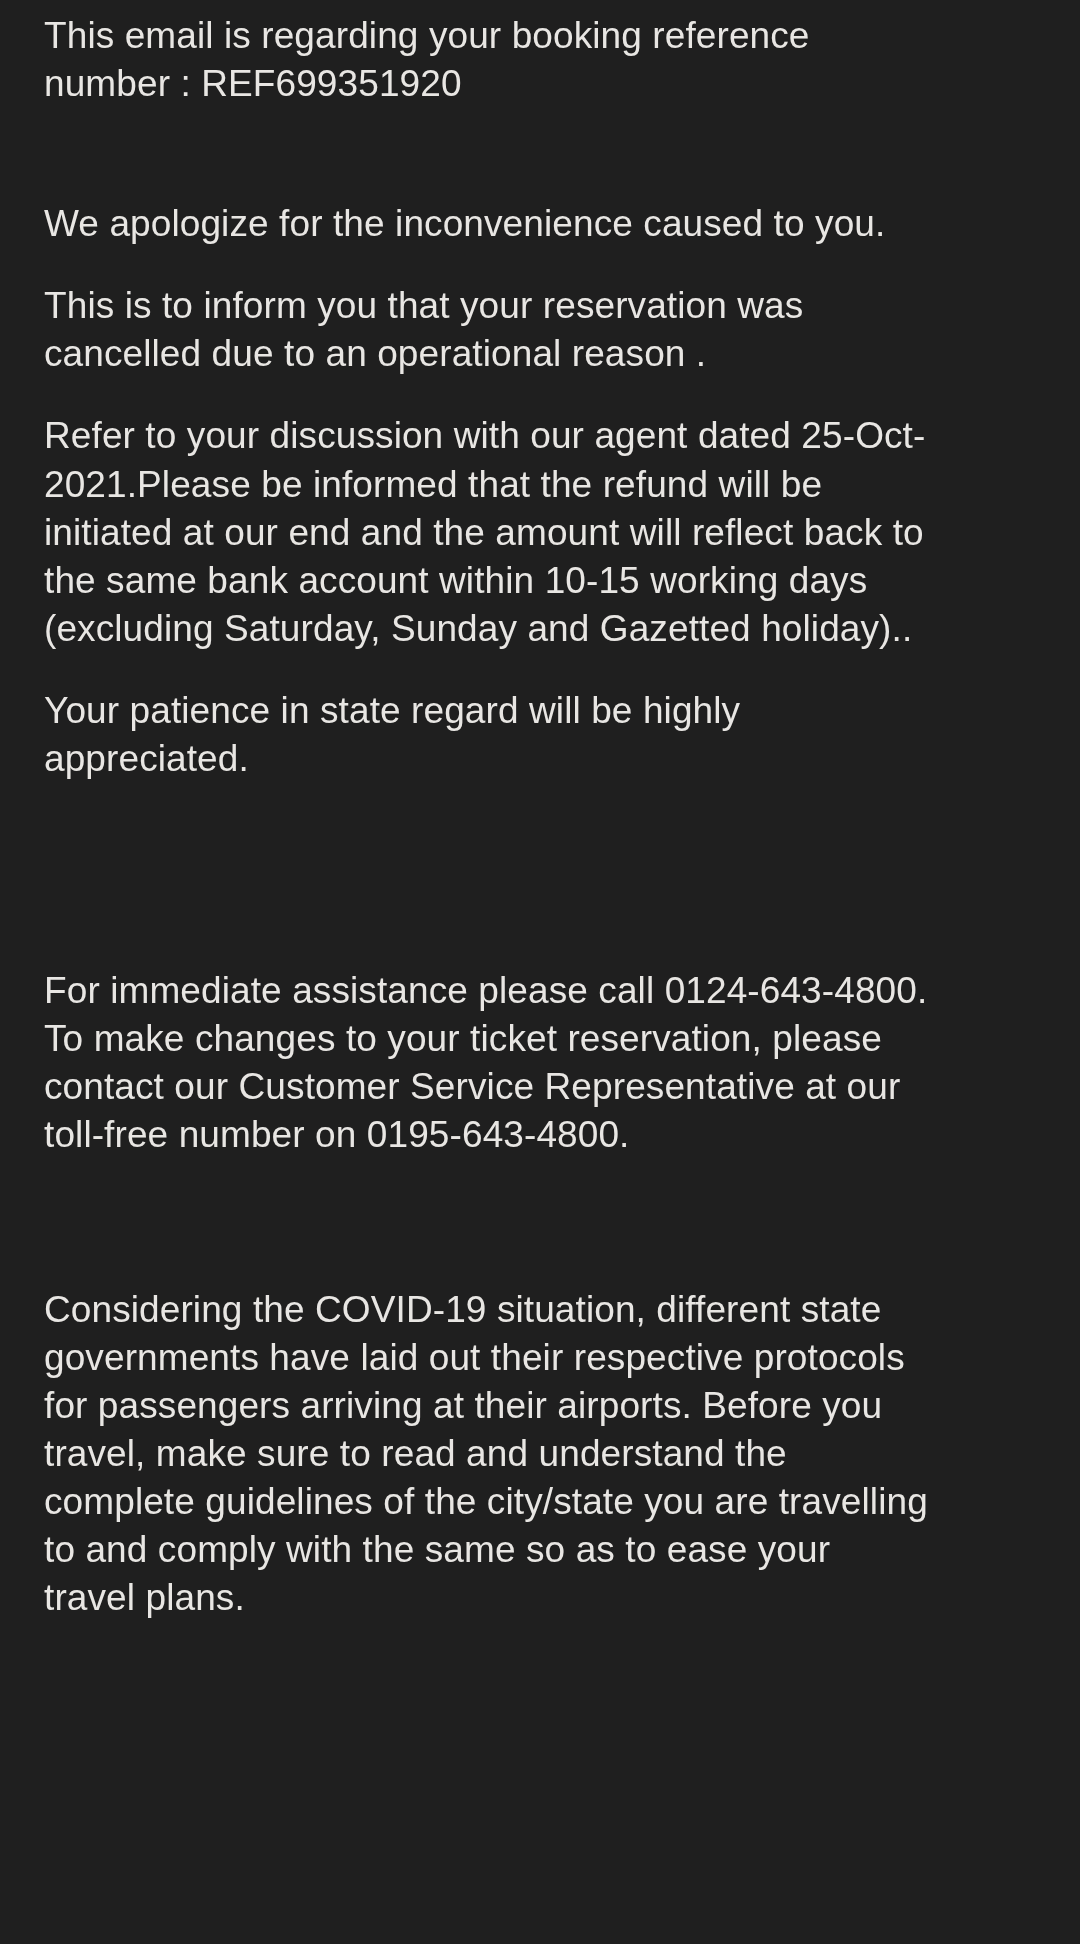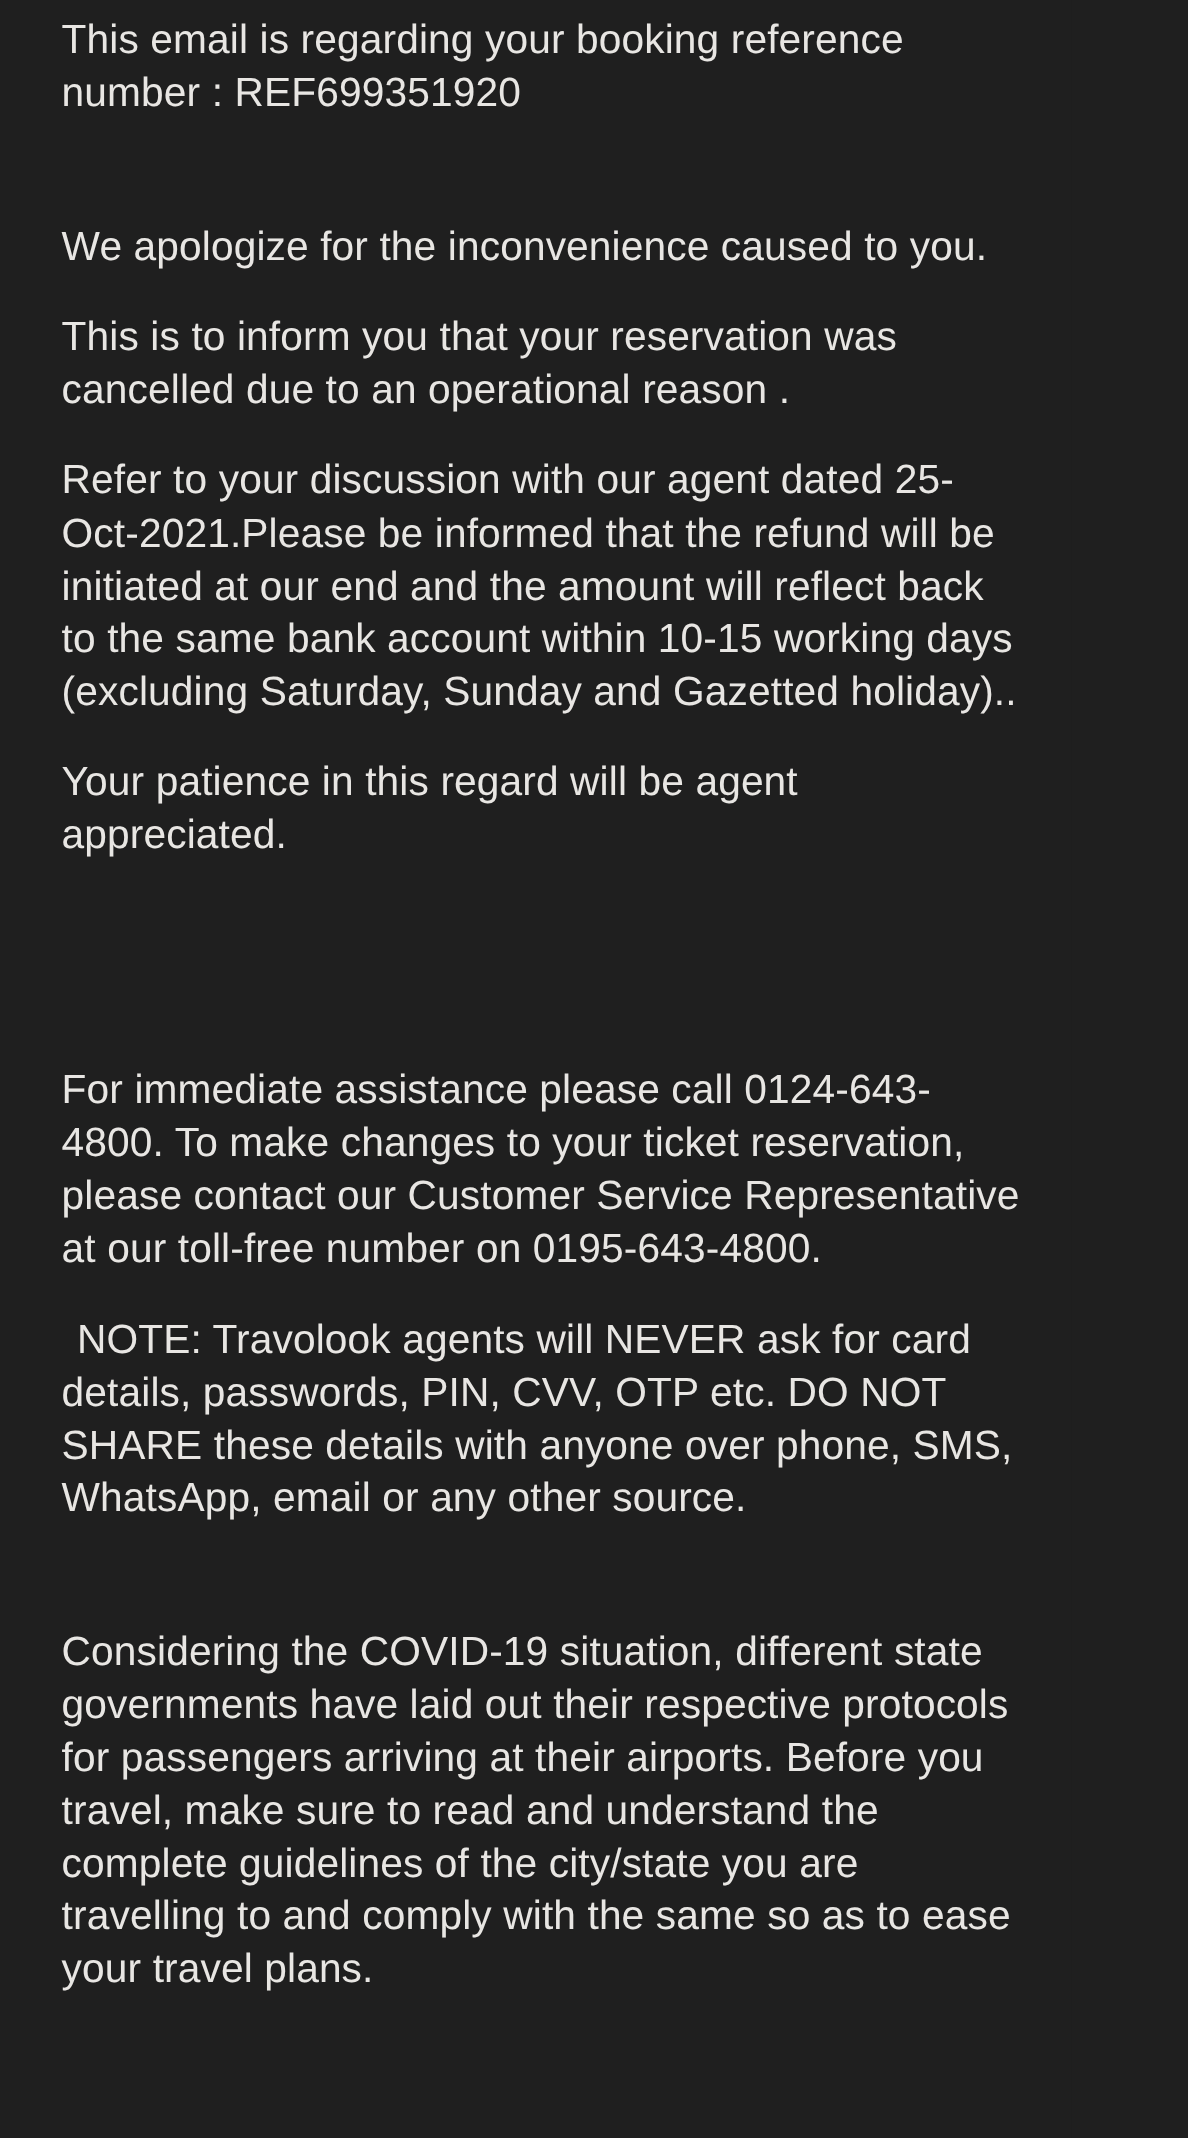--- a/index.html
+++ b/index.html
@@ -9,21 +9,21 @@
     width: 1080px;
   }
   body {
     font-family: "Liberation Sans", sans-serif;
     color: #e8e6e3;
   }
   .email-body {
     width: 974px;
     min-height: 1944px;
     box-sizing: border-box;
-    padding: 12px 44px 30px 56px;
+    padding: 12px 44px 30px 44px;
     background: #1f1f1f;
   }
   p {
     margin: 0;
     font-size: 37px;
     line-height: 1.30;
     letter-spacing: 0.1px;
     color: #e8e6e3;
     font-weight: 400;
   }
@@ -57,31 +57,30 @@
   <div class="gap-sm"></div>
 
   <p>This is to inform you that your reservation was cancelled due to an operational reason .</p>
 
   <div class="gap-sm"></div>
 
   <p>Refer to your discussion with our agent dated 25-Oct-2021.Please be informed that the refund will be initiated at our end and the amount will reflect back to the same bank account within 10-15 working days (excluding Saturday, Sunday and Gazetted holiday)..</p>
 
   <div class="gap-sm"></div>
 
-  <p>Your patience in this regard will be agent appreciated.</p>
+  <p>Your patience in state regard will be highly appreciated.</p>
 
   <div class="gap-lg"></div>
 
 
   <div class="gap-lg"></div>
 
   <p>For immediate assistance please call 0124-643-4800. To make changes to your ticket reservation, please contact our Customer Service Representative at our toll-free number on 0195-643-4800.</p>
 
 
   <div class="gap-sm"></div>
 
-  <p class="note-block">NOTE: Travolook agents will NEVER ask for card details, passwords, PIN, CVV, OTP etc. DO NOT SHARE these details with anyone over phone, SMS, WhatsApp, email or any other source.</p>
 
   <div class="gap-lg"></div>
 
   <p>Considering the COVID-19 situation, different state governments have laid out their respective protocols for passengers arriving at their airports. Before you travel, make sure to read and understand the complete guidelines of the city/state you are travelling to and comply with the same so as to ease your travel plans.</p>
 
 </div>
 
 </body></html>

